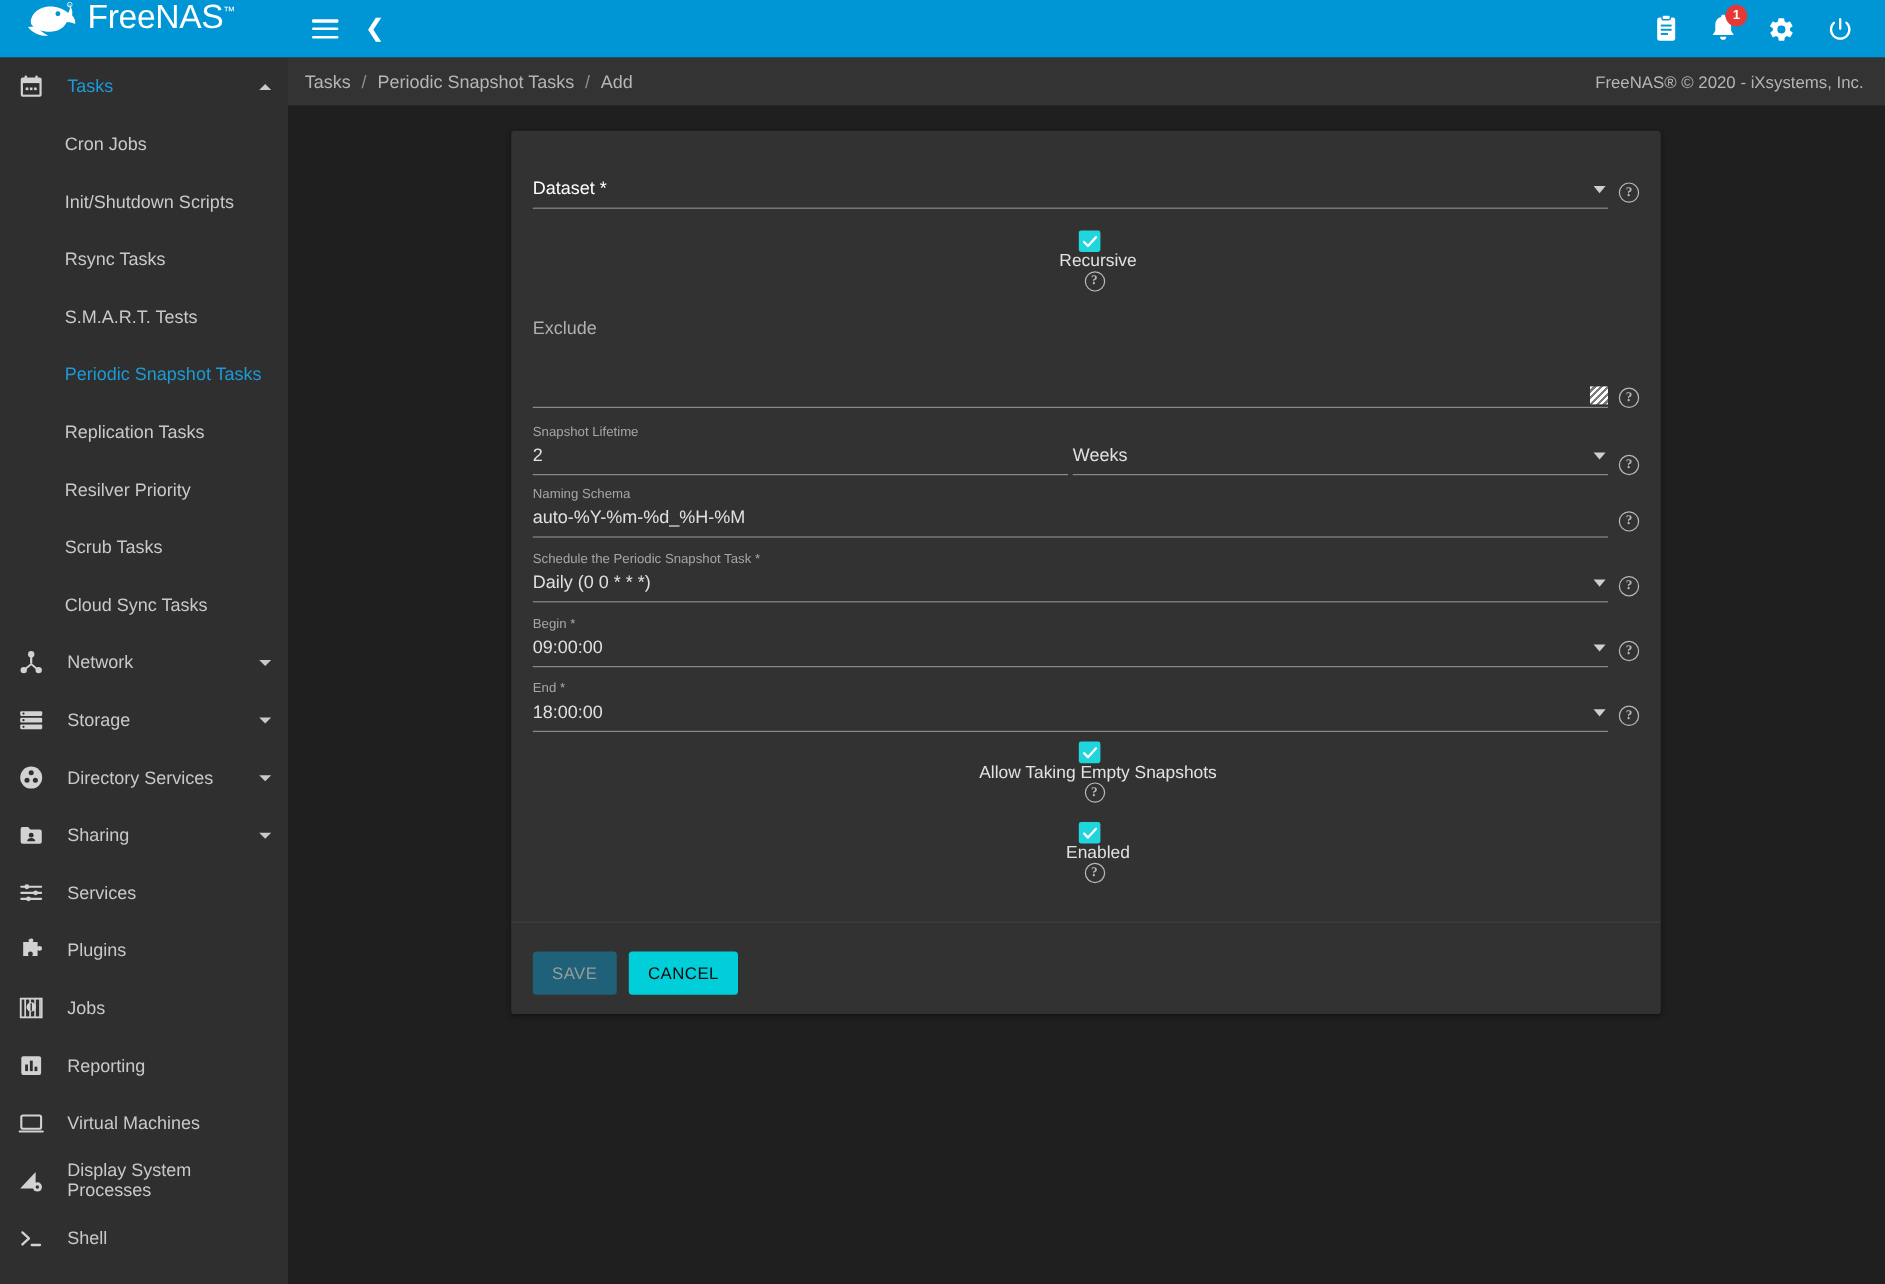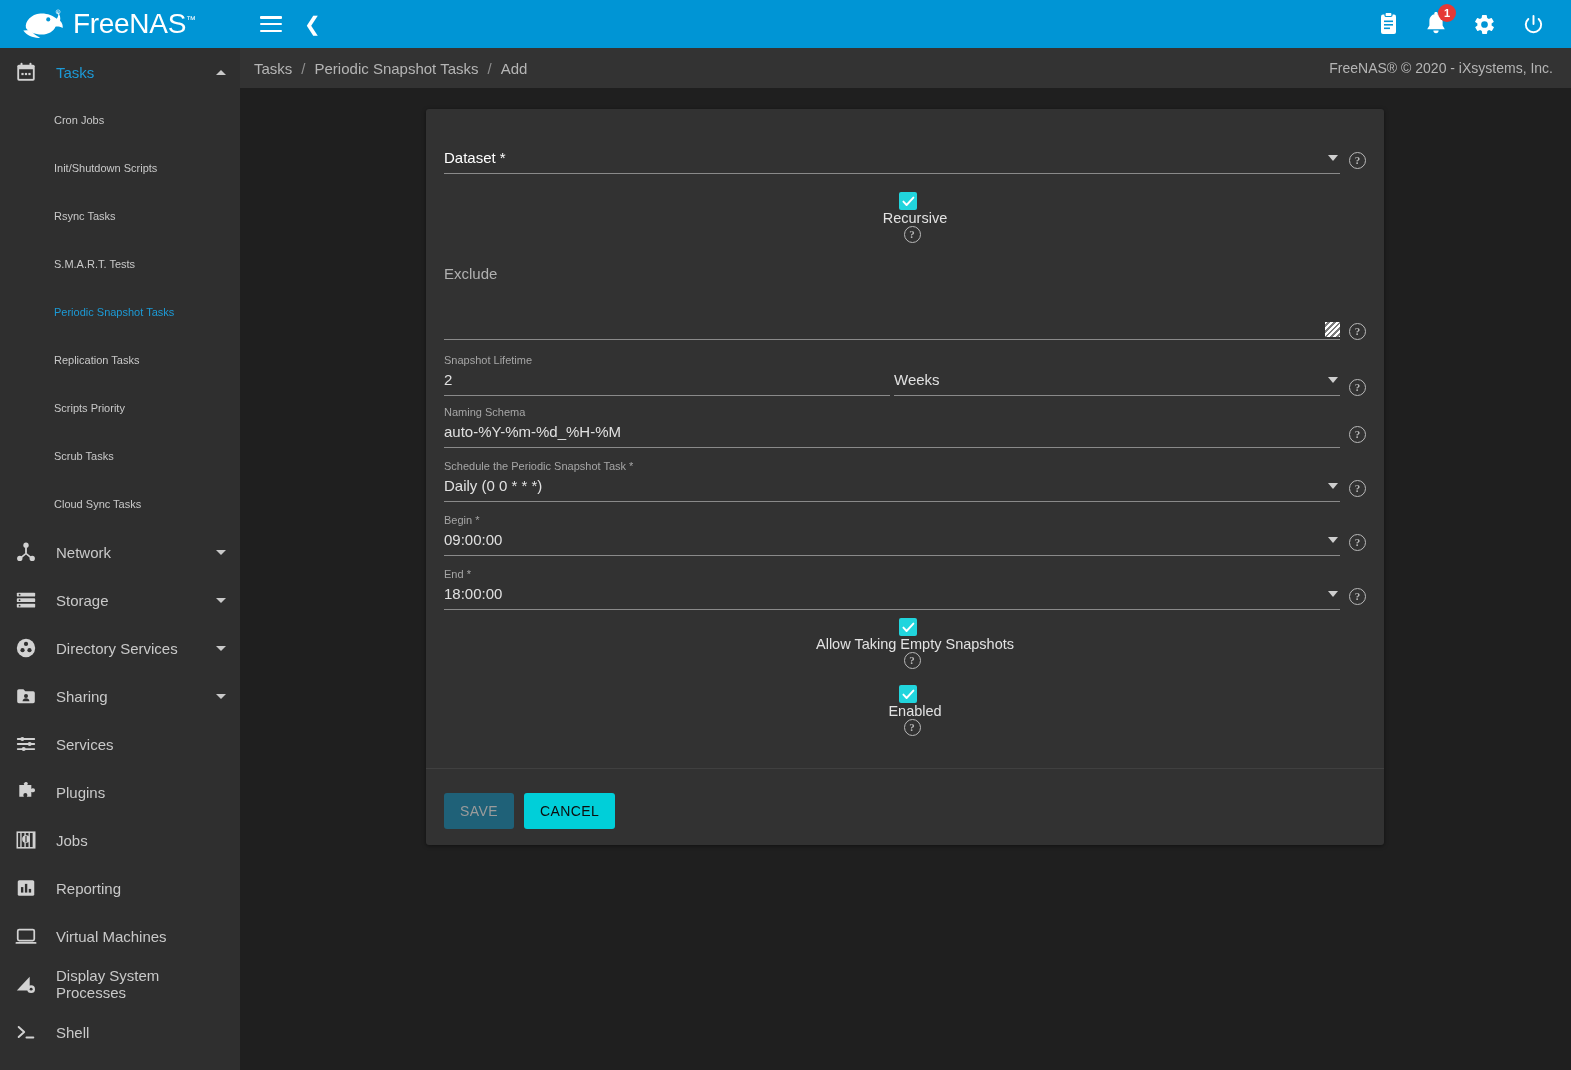--- a/index.html
+++ b/index.html
@@ -9,21 +9,21 @@
     font-family: "Liberation Sans", sans-serif;
     overflow: hidden;
   }
 
   
   .topbar {
     position: absolute; top: 0; left: 0; width: 1571px; height: 48px;
     background: #0095d5; display: flex; align-items: center;
   }
   .logo-zone {
-    width: 240px; height: 48px; display: flex; align-items: center;
+    width: 240px; height: 48px; display: flex; align-items: flex-start;
     padding-left: 22px; gap: 9px;
   }
   .logo-mark { width: 42px; height: 32px; flex: none; }
   .logo-text {
     color: #ffffff; font-size: 28px; font-weight: 300; letter-spacing: -0.3px;
     position: relative; line-height: 1;
   }
   .logo-tm { font-size: 10px; vertical-align: super; font-weight: 400; }
 
   .topbar-left-ctrls { display: flex; align-items: center; gap: 22px; padding-left: 20px; }
@@ -57,21 +57,21 @@
     align-items: center; justify-content: center; margin-right: 16px; }
   .nav-label { font-size: 15px; color: #c9c9c9; flex: 1; }
   .nav-group-header.active .nav-label { color: #1c9ad6; }
   .caret { width: 0; height: 0; border-left: 5px solid transparent;
     border-right: 5px solid transparent; }
   .caret.up { border-bottom: 5px solid #c9c9c9; }
   .caret.down { border-top: 5px solid #c9c9c9; }
 
   .nav-sub {
     height: 48px; display: flex; align-items: center; padding-left: 54px;
-    font-size: 11px; color: #c9c9c9; cursor: pointer; text-align: right;
+    font-size: 15px; color: #c9c9c9; cursor: pointer; text-align: right;
   }
   .nav-sub.selected { color: #1c9ad6; }
 
   
   .crumbbar {
     position: absolute; top: 48px; left: 240px; width: 1331px; height: 40px;
     background: #333333; display: flex; align-items: center;
     padding: 0 18px 0 14px; font-size: 15px; color: #b5b5b5;
   }
   .crumb { cursor: pointer; }
@@ -256,21 +256,21 @@
     <div class="nav-sub">
         <span>S.M.A.R.T. Tests</span>
       </div>
     <div class="nav-sub selected">
         <span>Periodic Snapshot Tasks</span>
       </div>
     <div class="nav-sub">
         <span>Replication Tasks</span>
       </div>
     <div class="nav-sub">
-        <span>Scripts Priority</span>
+        <span>Resilver Priority</span>
       </div>
     <div class="nav-sub">
         <span>Scrub Tasks</span>
       </div>
     <div class="nav-sub">
         <span>Cloud Sync Tasks</span>
       </div>
   </div>
 
   <div class="nav-group-header">

